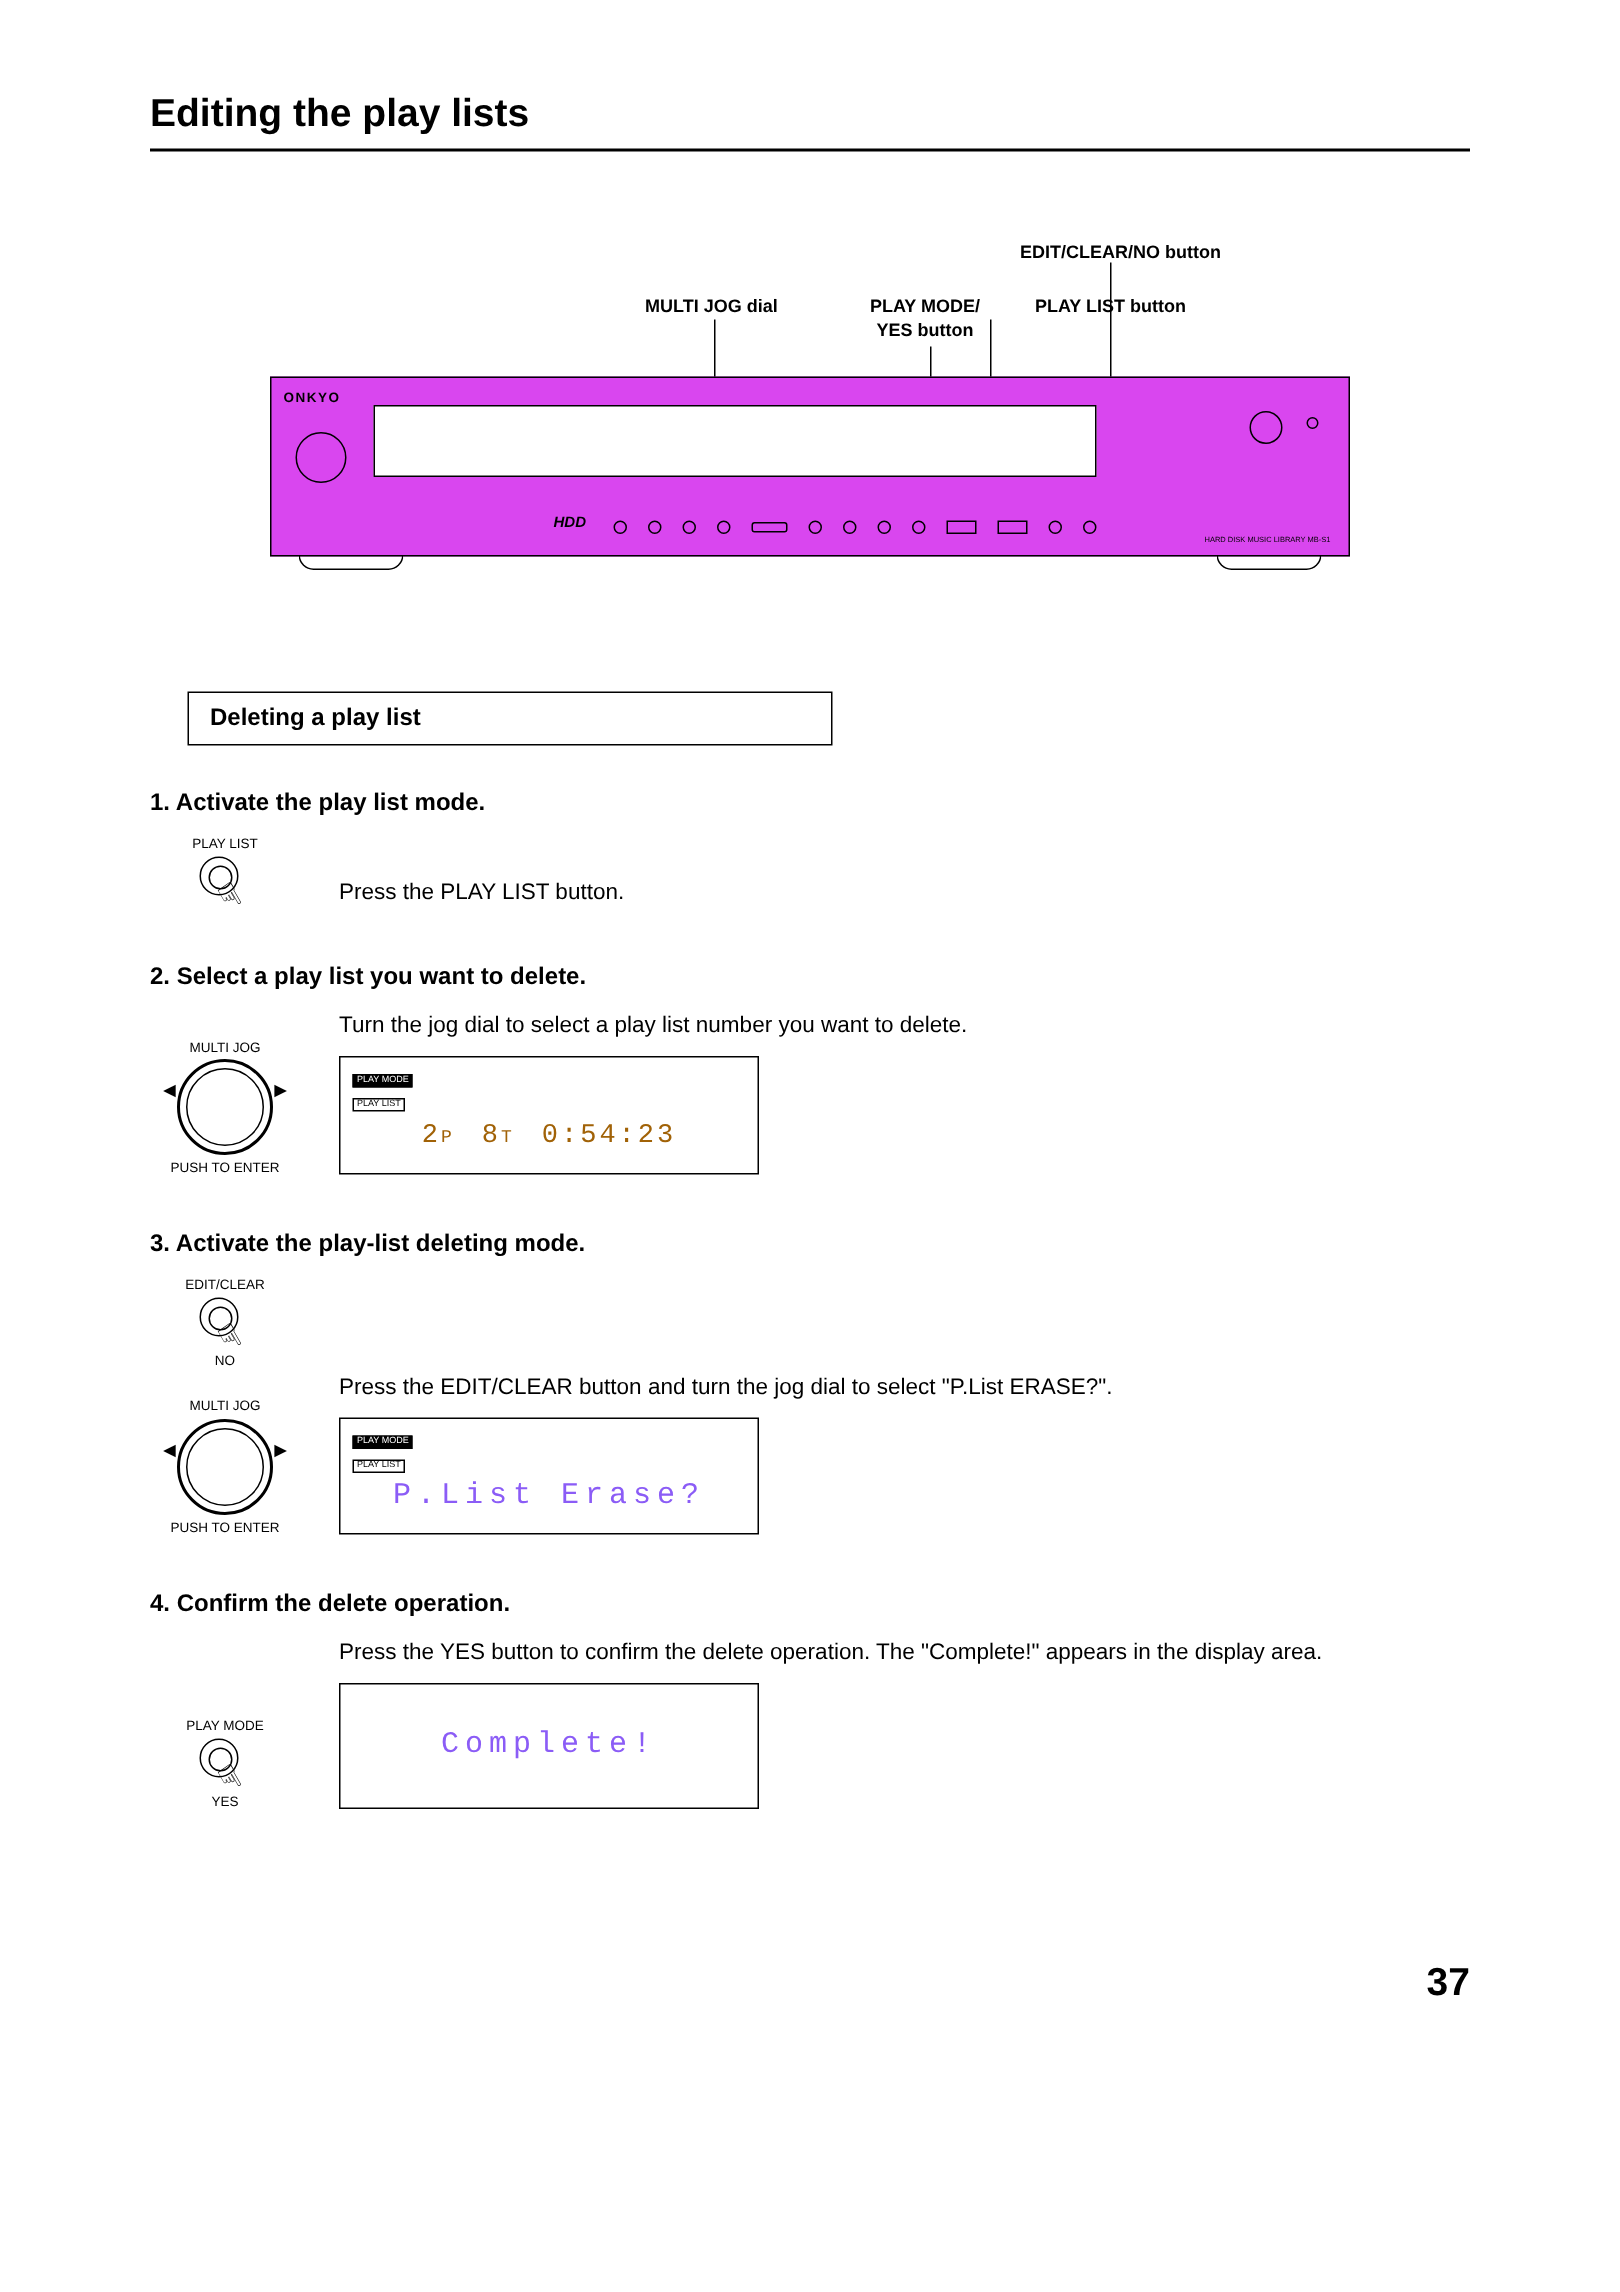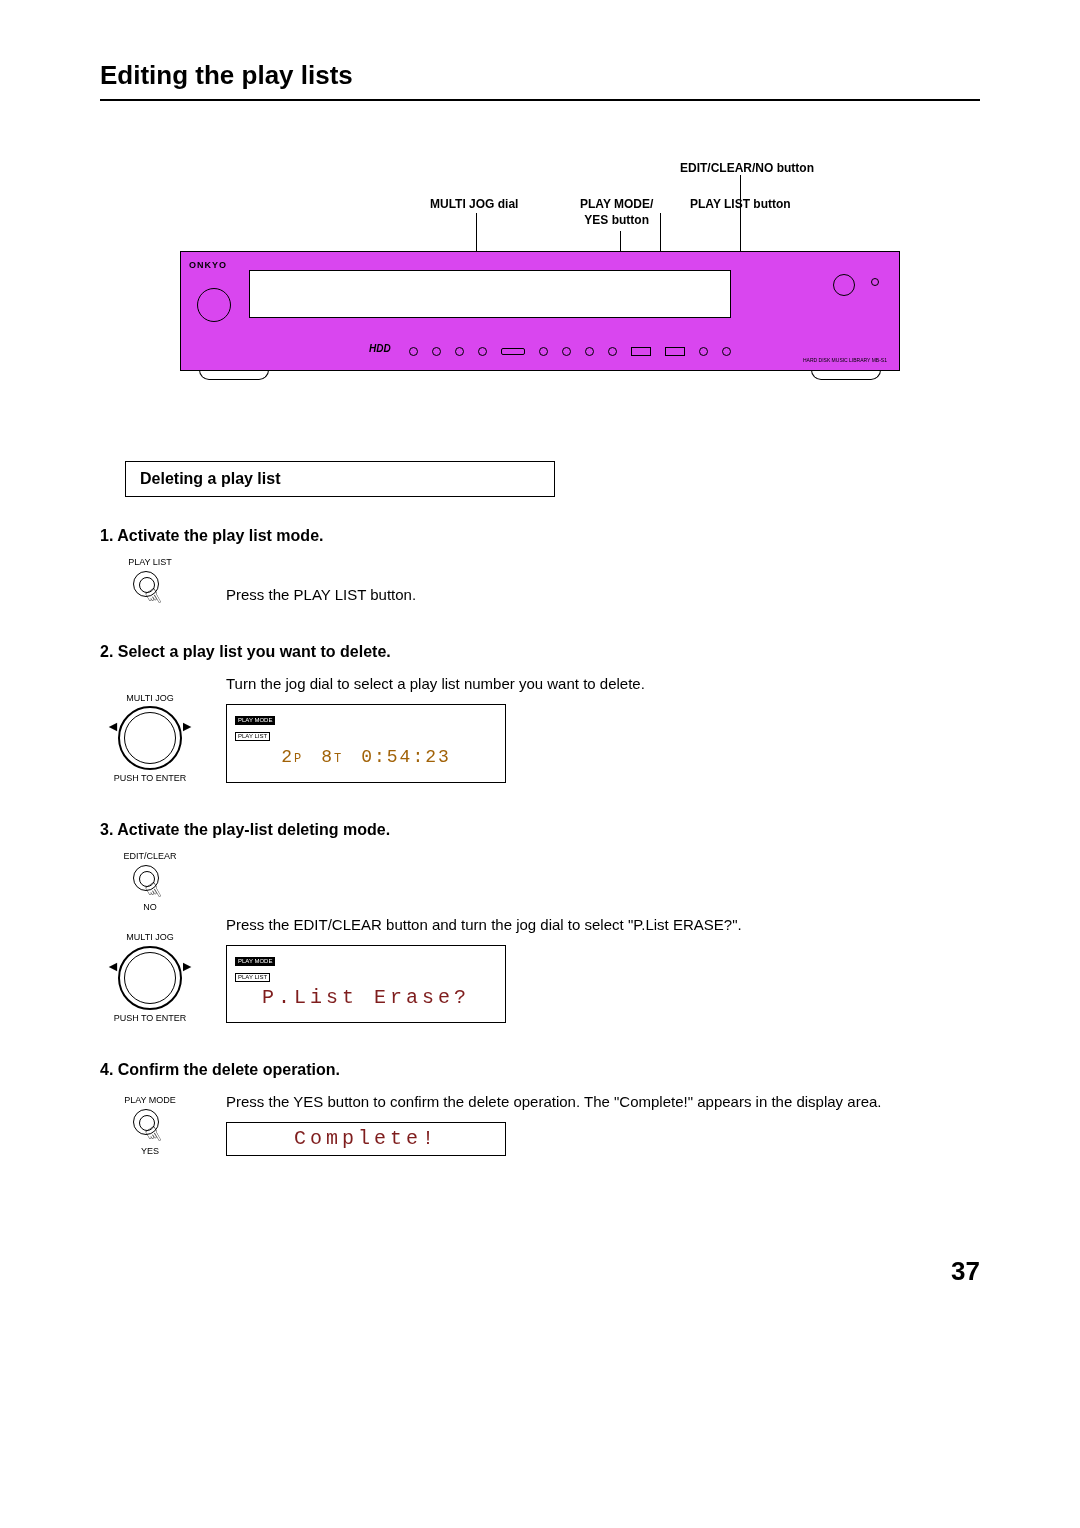--- a/index.html
+++ b/index.html
@@ -246,39 +246,39 @@
       flex: 1;
       font-size: 15px;
       line-height: 1.4;
     }
     .display-box {
       border: 1.5px solid #000;
       width: 280px;
       margin-top: 10px;
       padding: 4px 8px 10px 8px;
     }
-    .display-box.minimal { padding: 2px 10px; }
+    .display-box.minimal { padding: 27px 10px; }
     .disp-tag {
       display: inline-block;
       font-size: 6px;
       border: 0.5px solid #000;
       padding: 0 2px;
       margin-right: 2px;
       line-height: 1.2;
     }
     .disp-tag.inv {
       background: #000;
       color: #fff;
     }
     .disp-row1 { line-height: 1; margin-bottom: 2px; }
     .seg-text {
       font-family: "Courier New", monospace;
       font-size: 20px;
       letter-spacing: 4px;
-      color: #7f1d1d;
+      color: #8b5cf6;
       text-align: center;
     }
     .seg-small {
       font-family: "Courier New", monospace;
       font-size: 18px;
       letter-spacing: 2px;
       color: #a16207;
     }
     .seg-line {
       display: flex;

